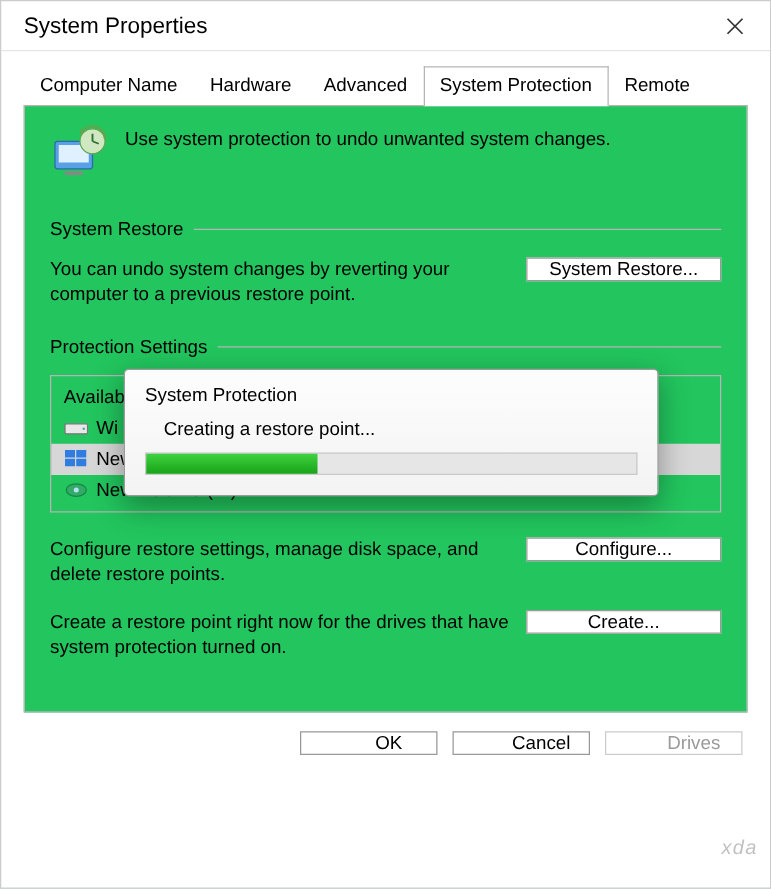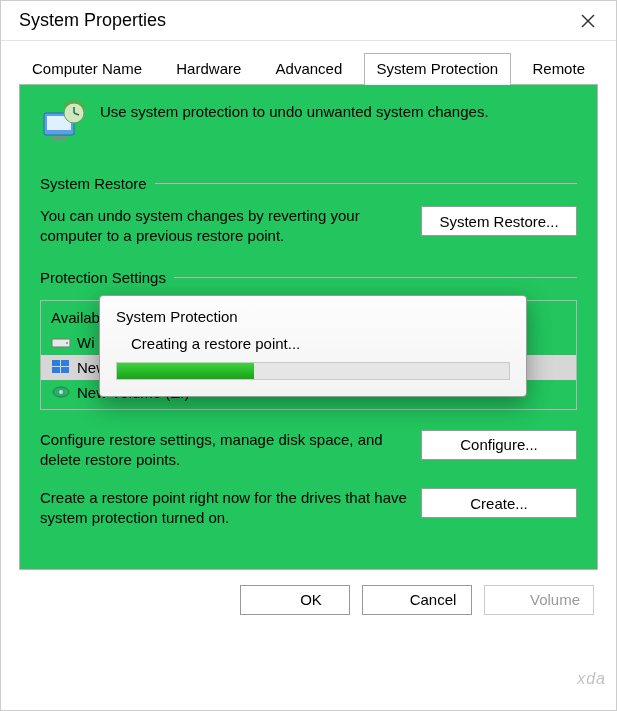--- a/index.html
+++ b/index.html
@@ -33,21 +33,20 @@
     display: flex;
     align-items: center;
     justify-content: center;
     cursor: pointer;
   }
   .close-btn svg { width: 14px; height: 14px; }
 
   .tabs {
     display: flex;
     padding: 12px 18px 0 18px;
-    justify-content: space-between;
   }
   .tab {
     padding: 6px 12px 8px 12px;
     font-size: 15px;
     color: #000;
     border: 1px solid transparent;
     border-bottom: none;
     cursor: pointer;
     position: relative;
   }
@@ -98,21 +97,21 @@
     gap: 14px;
     margin-bottom: 10px;
   }
   .row-text {
     font-size: 15px;
     line-height: 1.35;
     flex: 1;
   }
   .btn {
     min-width: 156px;
-    height: 30px;
+    height: 19px;
     border: 1px solid #999;
     background: #fff;
     font-size: 15px;
     cursor: pointer;
     padding: 0 8px;
   }
 
   .drives-box {
     border: 1px solid #b5b5b5;
     padding: 4px 0 4px 0;
@@ -289,21 +288,21 @@
       <div class="row-text">Create a restore point right now for the drives that have system protection turned on.</div>
       <button class="btn">Create...</button>
     </div>
   </div>
 
 </div>
 
 <div class="footer">
   <button class="btn">OK</button>
   <button class="btn">Cancel</button>
-  <button class="btn disabled">Volume</button>
+  <button class="btn disabled">Drives</button>
 </div>
 
 <div class="progress-dialog">
   <div class="progress-title">System Protection</div>
   <div class="progress-msg">Creating a restore point...</div>
   <div class="progress-bar-outer">
     <div class="progress-bar-inner" style="width: 35%;"></div>
   </div>
 </div>
 

